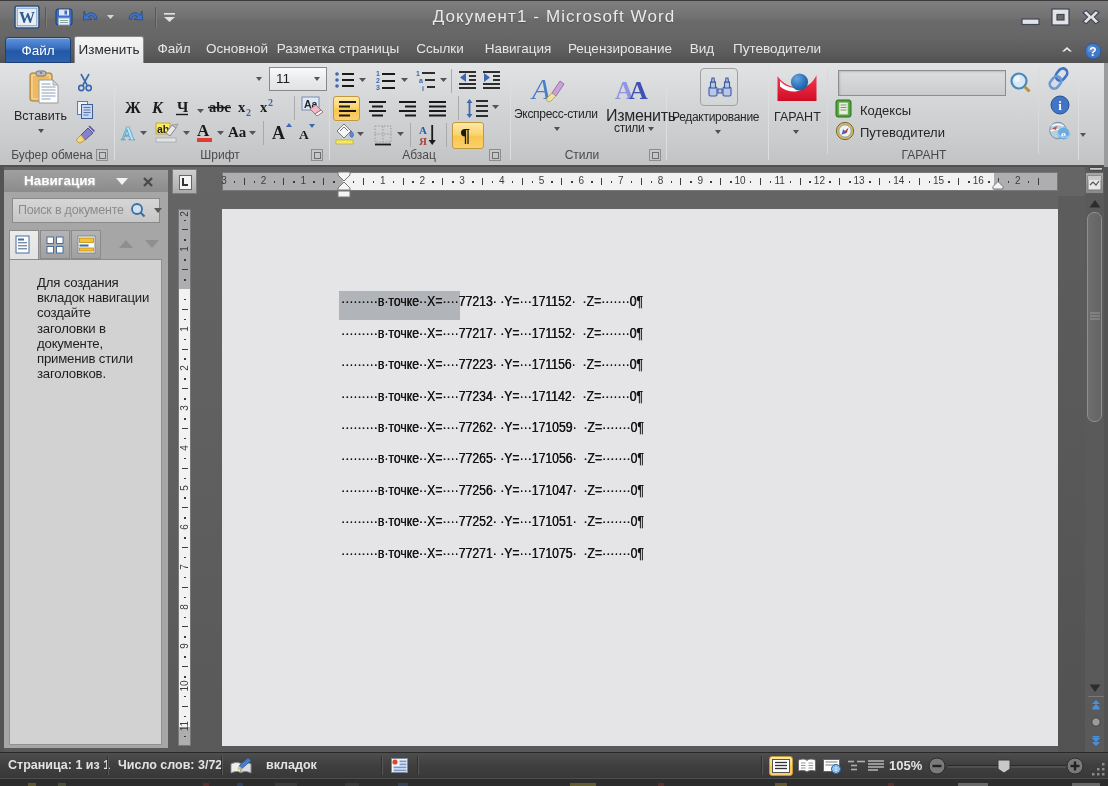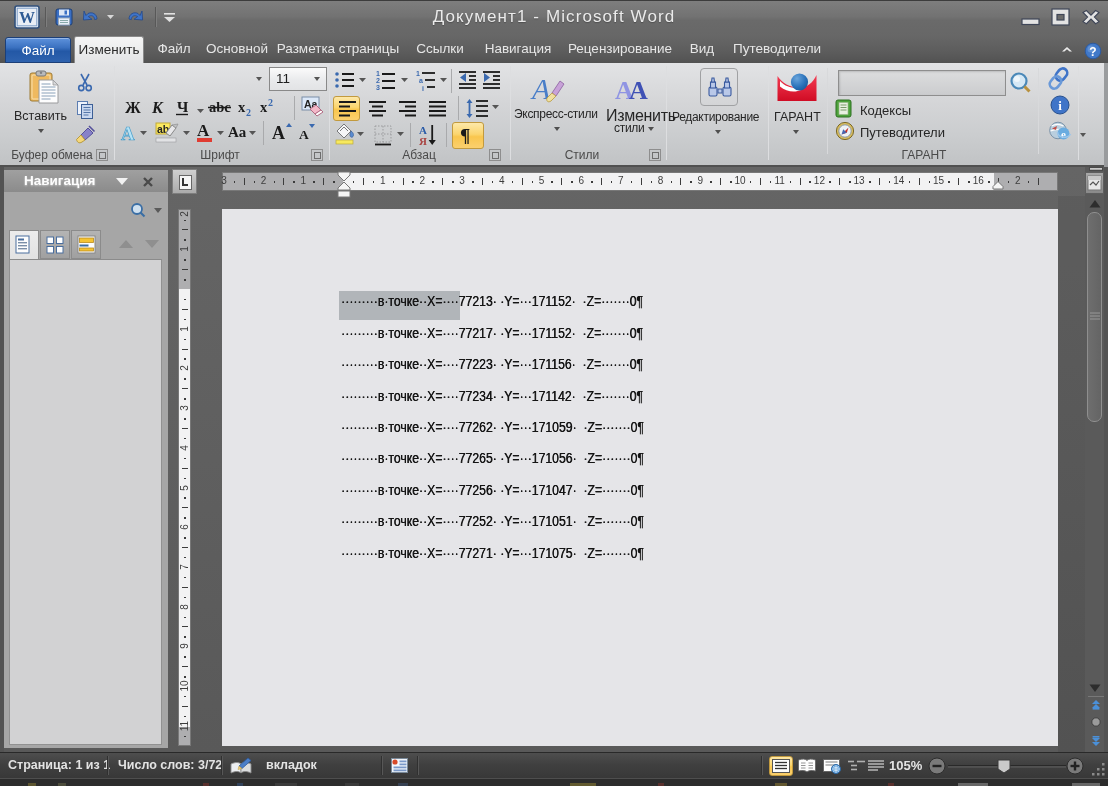--- a/index.html
+++ b/index.html
@@ -496,20 +496,21 @@
 <div class="abs" id="winborderL"></div>
 <div class="abs" id="winborderR"></div>
 <div class="abs" style="left:1104px;top:63px;width:4px;height:104px;background:#9a9c9e;"></div>
 
 <div class="abs" id="navpanel">
   <div id="navhead">Навигация</div>
   <svg style="left:112px;top:7px;" width="44" height="10" viewBox="0 0 44 10">
     <path d="M 0 1 l 12 0 l -6 7 z" fill="#f2f2f2"></path>
     <path d="M 28 1 l 8 8 m 0 -8 l -8 8" stroke="#4a4a4a" stroke-width="2.4"></path>
   </svg>
+  <div id="navsearch"><span style="display:inline-block;width:112px;overflow:hidden;white-space:nowrap;">Поиск в документе</span></div>
   <svg style="left:126px;top:33px;" width="36" height="18" viewBox="0 0 36 18">
     <circle cx="7" cy="6" r="5" fill="#cfe0ef" stroke="#3a6ea5" stroke-width="1.8"></circle>
     <path d="M 10.5 9.5 l 4 4" stroke="#3a6ea5" stroke-width="2.2"></path>
     <path d="M 24 5 l 8 0 l -4 5 z" fill="#5a5a5a"></path>
   </svg>
   <div class="navtab" style="left:5px;top:60px;background:linear-gradient(#ececec,#e2e2e2);border-bottom:1px solid #e2e2e2;height:30px;"></div>
   <div class="navtab" style="left:36px;top:60px;"></div>
   <div class="navtab" style="left:67px;top:60px;"></div>
 
   <svg style="left:12px;top:66px;" width="86" height="18" viewBox="0 0 86 18">
@@ -531,20 +532,21 @@
       <rect x="1.5" y="2" width="14" height="4.5" fill="#f5c332" stroke="#b98b1e" stroke-width="0.8"></rect>
       <rect x="1.5" y="8.5" width="9" height="2" fill="#3a6ea5"></rect>
       <rect x="1.5" y="12" width="14" height="3" fill="#f5c332" stroke="#b98b1e" stroke-width="0.8"></rect>
       </g>
   </svg>
   <svg style="left:113px;top:68px;" width="46" height="12" viewBox="0 0 46 12">
     <path d="M 2 10 l 14 0 l -7 -8 z" fill="#8f8f8f"></path>
     <path d="M 28 2 l 14 0 l -7 8 z" fill="#8f8f8f"></path>
   </svg>
   <div id="navcontent">
+    <div class="p" style="margin-top:15px;">Для создания вкладок навигации создайте заголовки в документе, применив стили заголовков.</div>
   </div>
 </div>
 
 <div class="abs" id="lbtn"></div>
 <div class="abs" id="hruler">
     <div class="rlgray" style="left: 0px; top: 0px; width: 120px; height: 17px;"></div>
     <div class="rlgray" style="left: 771px; top: 0px; width: 63px; height: 17px;"></div>
     <div class="rnum" style="left: 74.3px; top: 2px; width: 12px; text-align: center;">1</div>
     <div class="rnum" style="left: 34.6px; top: 2px; width: 12px; text-align: center;">2</div>
     <div class="rnum" style="left: -5.1px; top: 2px; width: 12px; text-align: center;">3</div>

